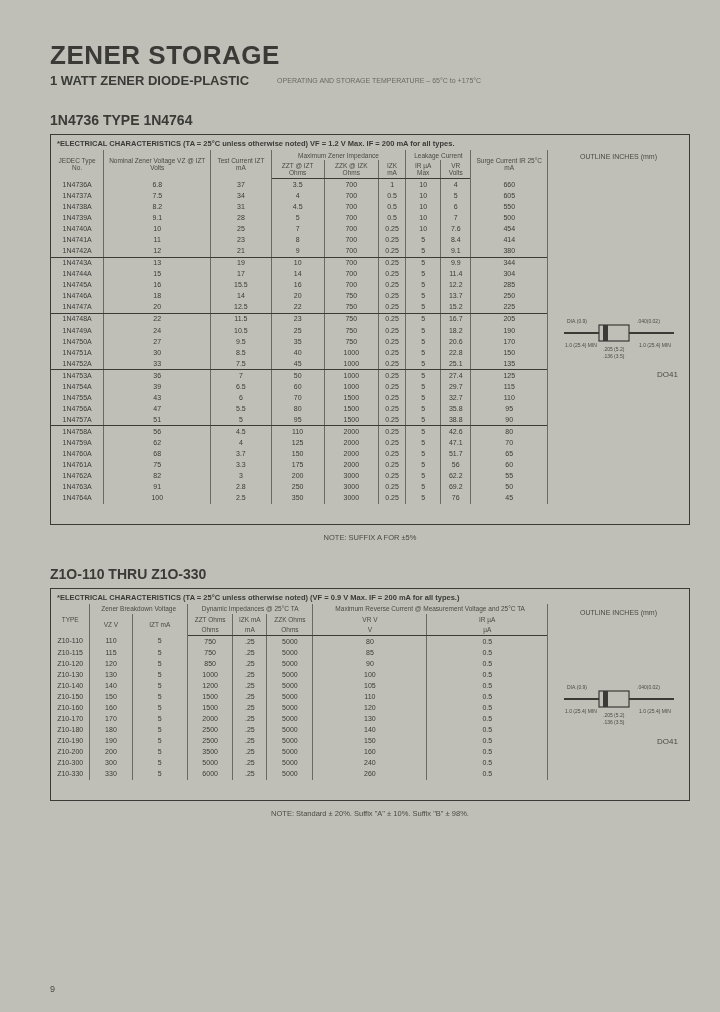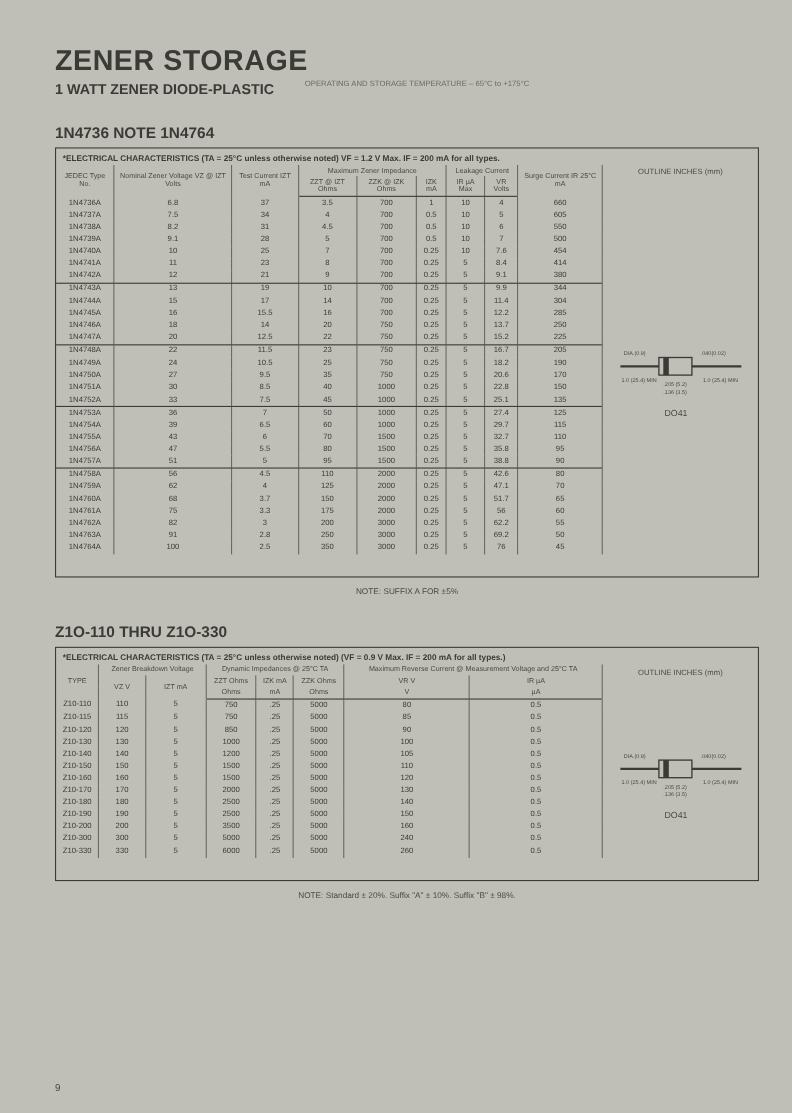--- a/index.html
+++ b/index.html
@@ -18,21 +18,21 @@
     box-sizing: border-box;
   }
   .title {
     font-size: 26px;
     font-weight: 900;
     letter-spacing: 0.5px;
     margin: 0;
   }
   .subtitle-row {
     display: flex;
-    align-items: flex-start;
+    align-items: center;
     gap: 28px;
     margin-top: 2px;
   }
   .subtitle {
     font-size: 13px;
     font-weight: 700;
   }
   .tempnote {
     font-size: 7px;
     font-weight: 400;
@@ -90,20 +90,21 @@
     font-size: 7px;
     text-align: center;
     margin-bottom: 14px;
   }
   .diode-svg {
     width: 120px;
     height: 60px;
   }
   .pkg {
     font-size: 8px;
+    text-align: right;
     padding-right: 8px;
     padding-top: 6px;
   }
   .note {
     font-size: 7.5px;
     margin-top: 8px;
     color: #4a4a44;
     text-align: center;
   }
   .pagenum {
@@ -117,21 +118,21 @@
 </head>
 <body>
 
 <div class="page">
   <h1 class="title">ZENER STORAGE</h1>
   <div class="subtitle-row">
     <div class="subtitle">1 WATT ZENER DIODE-PLASTIC</div>
     <div class="tempnote">OPERATING AND STORAGE TEMPERATURE – 65°C to +175°C</div>
   </div>
 
-  <div class="section-head">1N4736 NOTE 1N4764</div>
+  <div class="section-head">1N4736 TYPE 1N4764</div>
   <div class="table-wrap">
     <div class="tbl-title">*ELECTRICAL CHARACTERISTICS (TA = 25°C unless otherwise noted) VF = 1.2 V Max. IF = 200 mA for all types.</div>
     <table>
       <thead>
         <tr>
           <th rowspan="2">JEDEC Type No.</th>
           <th rowspan="2">Nominal Zener Voltage VZ @ IZT Volts</th>
           <th rowspan="2">Test Current IZT mA</th>
           <th colspan="3">Maximum Zener Impedance</th>
           <th colspan="2">Leakage Current</th>

